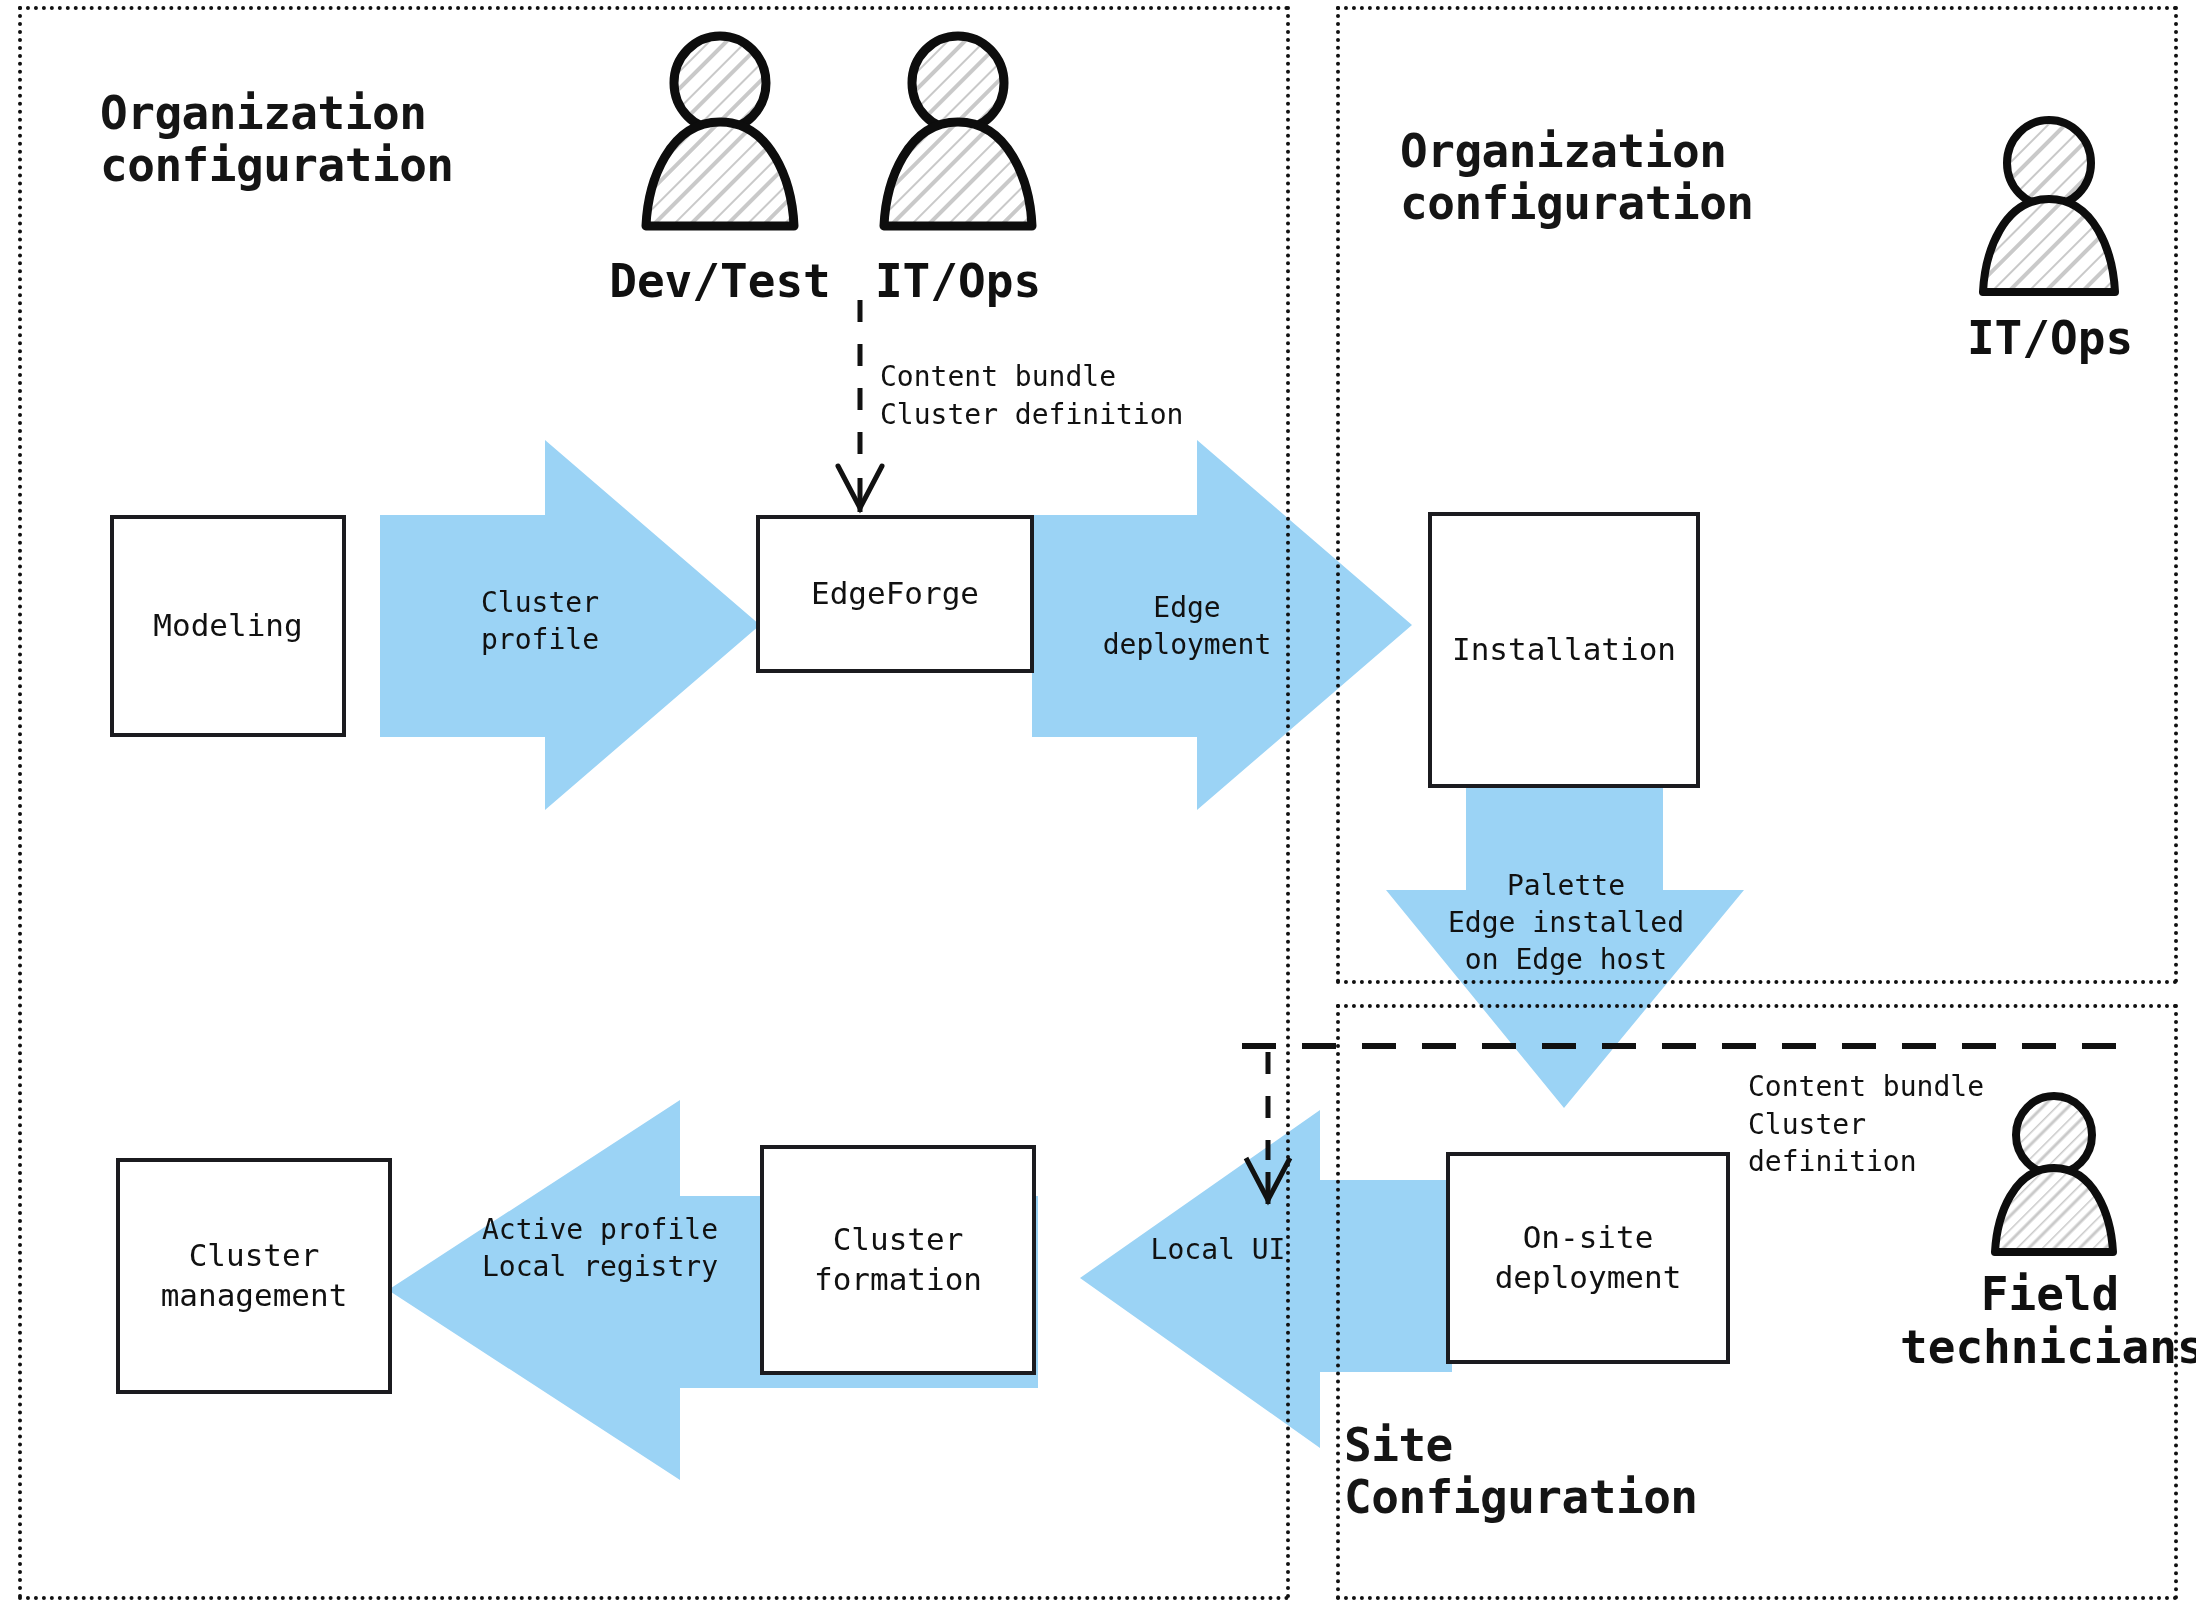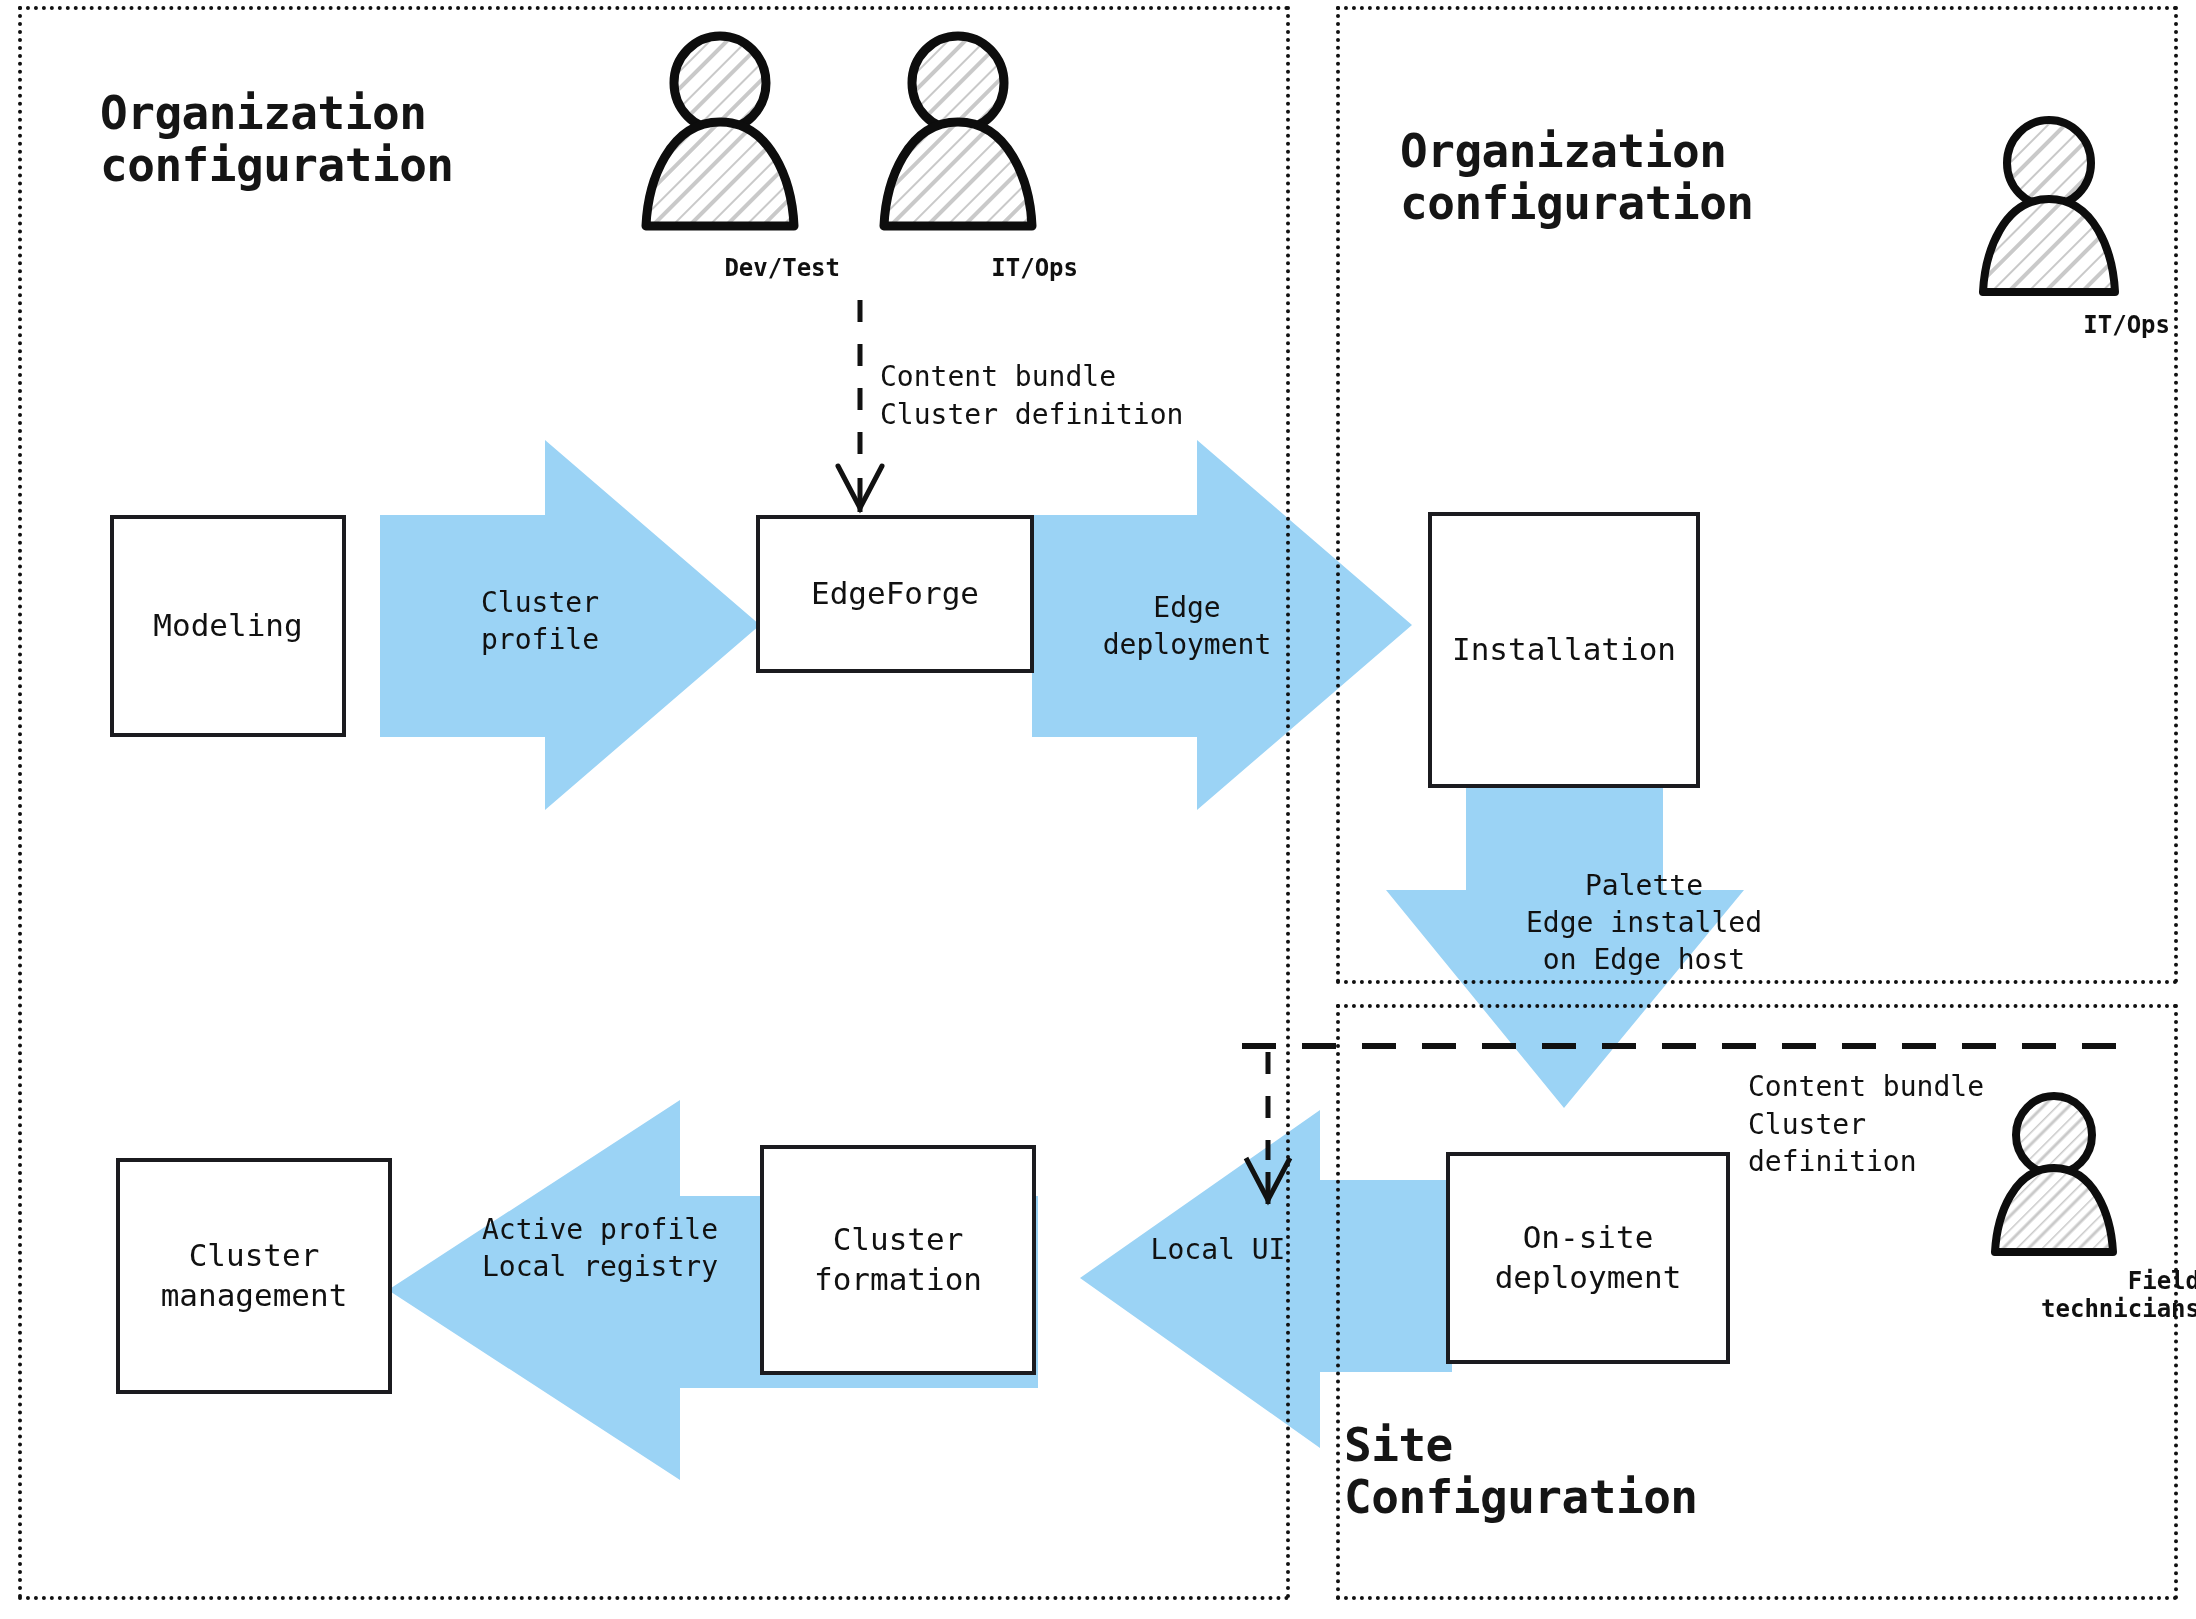--- a/index.html
+++ b/index.html
@@ -76,40 +76,40 @@
     text-align: center;
     font-size: 28px;
     line-height: 1.32;
     color: #111111;
     white-space: pre-line;
     z-index: 6;
     pointer-events: none;
   }
   #lbl-cluster-profile { left: 420px;  top: 585px;  width: 240px; }
   #lbl-edge-artifacts  { left: 1072px; top: 590px;  width: 230px; }
-  #lbl-palette         { left: 1484px; top: 868px;  width: 320px; }
+  #lbl-palette         { left: 1406px; top: 868px;  width: 320px; }
   #lbl-active-cluster  { left: 440px;  top: 1212px; width: 320px; }
   #lbl-local-ui        { left: 1128px; top: 1232px; width: 180px; }
 
   
   .flow-note {
     position: absolute;
     font-size: 28px;
     line-height: 1.34;
     color: #111111;
     white-space: pre-line;
     z-index: 6;
   }
   #note-content-top    { left: 880px;  top: 358px; }
   #note-content-bottom { left: 1748px; top: 1068px; }
   .persona-caption {
     position: absolute;
-    text-align: right;
+    text-align: center;
     font-weight: 700;
-    font-size: 24px;
+    font-size: 46px;
     line-height: 1.15;
     color: #101010;
     white-space: pre-line;
     z-index: 4;
   }
   #cap-devtest          { left: 600px;  top: 255px; width: 240px; }
   #cap-itops-left       { left: 838px;  top: 255px; width: 240px; }
   #cap-itops-right      { left: 1930px; top: 312px; width: 240px; }
   #cap-field            { left: 1900px; top: 1268px; width: 300px; }
 </style>

